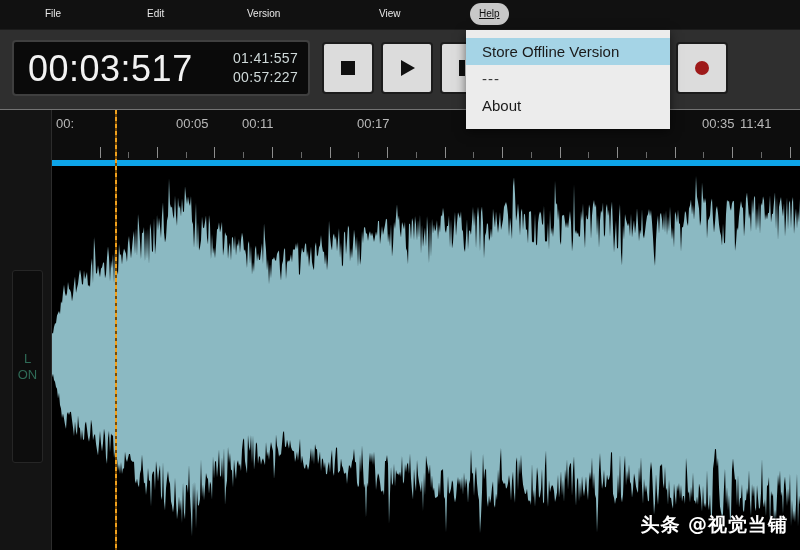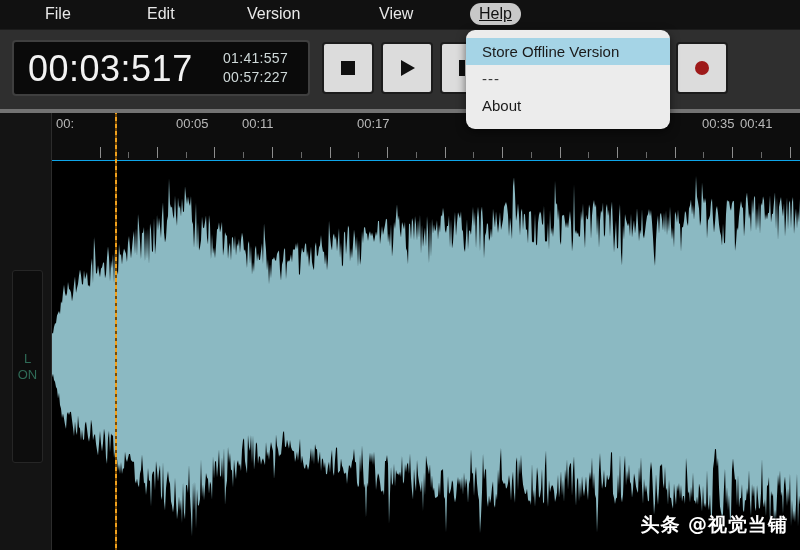--- a/index.html
+++ b/index.html
@@ -31,39 +31,39 @@
     background: #111111;
     border-bottom: 1px solid #1c1c1c;
     z-index: 40;
   }
   .menu-item {
     position: absolute;
     top: 3px;
     height: 22px;
     line-height: 22px;
     color: #e8e8e8;
-    font-size: 16px;
+    font-size: 10px;
     padding: 0 9px;
     border-radius: 11px;
     white-space: nowrap;
     cursor: default;
   }
   .menu-item.open {
     background: #c8c8c8;
     color: #101010;
     text-decoration: underline;
   }
 
   
   #toolbar {
     position: absolute;
     left: 0; top: 29px;
     width: 800px; height: 80px;
     background: #2f2f2f;
-    border-bottom: 4px solid #737373;
+    border-bottom: 1px solid #737373;
     z-index: 30;
   }
   #timer-panel {
     position: absolute;
     left: 12px; top: 11px;
     width: 298px; height: 56px;
     background: #0a0a0a;
     border: 2px solid #3f3f3f;
     border-radius: 4px;
     box-sizing: border-box;
@@ -73,21 +73,21 @@
     position: absolute;
     left: 14px; top: 6px;
     font-size: 36px;
     letter-spacing: 0.5px;
     color: #f2f2f2;
     font-family: "Liberation Sans", sans-serif;
     line-height: 42px;
   }
   #timer-secondary {
     position: absolute;
-    right: 20px; top: 7px;
+    right: 10px; top: 7px;
     text-align: center;
   }
   .timer-sub {
     font-size: 14px;
     color: #cfd9d9;
     line-height: 19px;
     letter-spacing: 0.3px;
   }
 
   #transport {
@@ -110,21 +110,21 @@
     cursor: default;
   }
   .tbtn svg { display: block; }
 
   
   #ruler {
     position: absolute;
     left: 52px; top: 110px;
     width: 748px; height: 50px;
     background: #0d0d0d;
-    border-bottom: 1px solid #0ea5e9;
+    border-bottom: 6px solid #0ea5e9;
     overflow: hidden;
     z-index: 10;
   }
   .rlabel {
     position: absolute;
     top: 6px;
     font-size: 13px;
     color: #b9b9b9;
     white-space: nowrap;
   }
@@ -189,21 +189,21 @@
     );
     z-index: 20;
   }
 
   
   #dropdown {
     position: absolute;
     left: 466px; top: 30px;
     width: 204px;
     background: #ececec;
-    border-radius: 9px;
+    border-radius: 0;
     box-shadow: 0 3px 10px rgba(0,0,0,0.55);
     padding: 8px 0 10px 0;
     z-index: 60;
   }
   .ditem {
     height: 27px;
     line-height: 27px;
     padding: 0 0 0 16px;
     font-size: 15px;
     color: #1a1a1a;
@@ -318,21 +318,21 @@
   </div>
 
   <div id="ruler">
     <div class="rlabel" style="left:4px">00:</div>
     <div class="rlabel" style="left:124px">00:05</div>
     <div class="rlabel" style="left:190px">00:11</div>
     <div class="rlabel" style="left:305px">00:17</div>
     <div class="rlabel" style="left:420px">00:23</div>
     <div class="rlabel" style="left:535px">00:29</div>
     <div class="rlabel" style="left:650px">00:35</div>
-    <div class="rlabel" style="left:688px">00:41</div>
+    <div class="rlabel" style="left:688px">11:41</div>
     <div id="ruler-ticks">
         <div class="rtick major" style="left: 48px;"></div>
         <div class="rtick major" style="left: 105px;"></div>
         <div class="rtick major" style="left: 162px;"></div>
         <div class="rtick major" style="left: 220px;"></div>
         <div class="rtick major" style="left: 278px;"></div>
         <div class="rtick major" style="left: 335px;"></div>
         <div class="rtick major" style="left: 393px;"></div>
         <div class="rtick major" style="left: 450px;"></div>
         <div class="rtick major" style="left: 508px;"></div>

